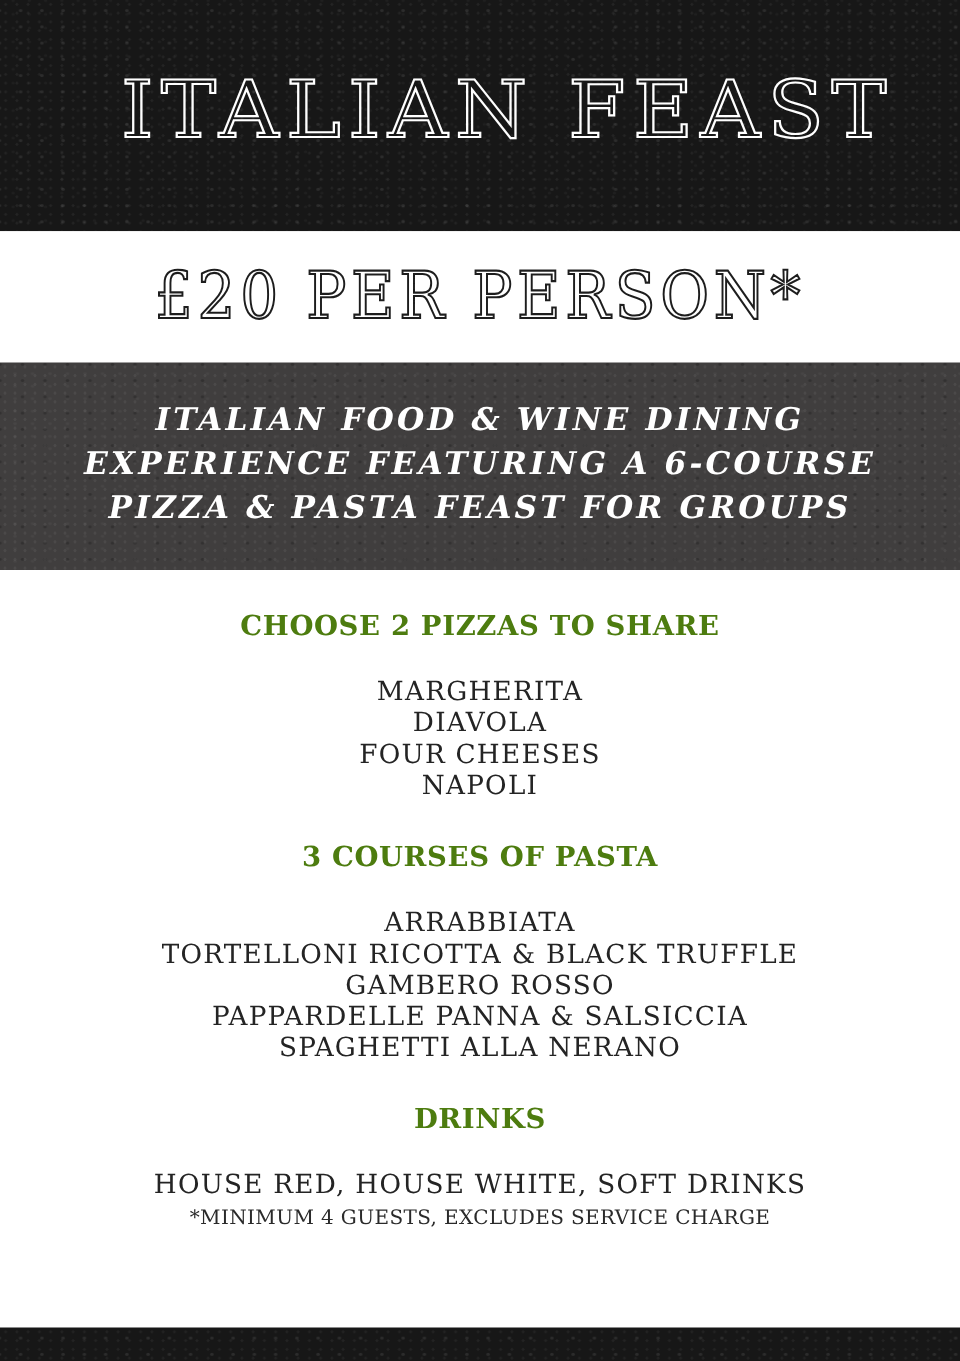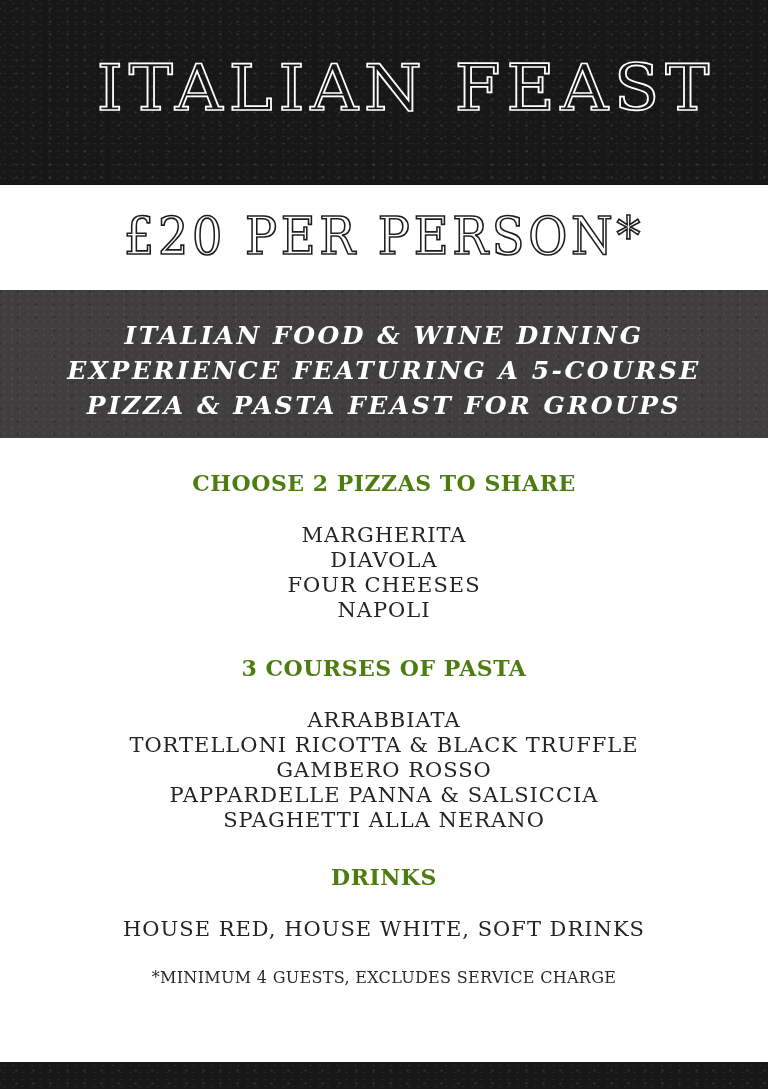--- a/index.html
+++ b/index.html
@@ -29,21 +29,21 @@
   }
   .price-section {
     height: 105px;
     display: flex;
     align-items: center;
     justify-content: center;
     background: #ffffff;
   }
   .tagline-banner {
     box-sizing: border-box;
-    height: 148px;
+    height: 166px;
     padding-top: 28px;
     background-color: #403e3e;
     background-image:
       radial-gradient(rgba(255,255,255,0.06) 1px, transparent 1.5px),
       radial-gradient(rgba(255,255,255,0.04) 1px, transparent 1.8px),
       radial-gradient(rgba(0,0,0,0.22) 1px, transparent 1.9px);
     background-size: 8px 7px, 14px 10px, 18px 13px;
     background-position: 0 0, 5px 4px, 9px 8px;
     text-align: center;
   }
@@ -71,21 +71,21 @@
   .menu-items {
     list-style: none;
     margin: 25px 0 0 0;
     padding: 0;
     font-size: 21px;
     line-height: 25px;
     letter-spacing: 1px;
     font-weight: 400;
   }
   .footnote {
-    margin-top: 26px;
+    margin-top: 4px;
     font-size: 16px;
     line-height: 19px;
     letter-spacing: 0.3px;
     color: #2a2a2a;
   }
   .bottom-bar {
     position: absolute;
     left: 0; right: 0; bottom: 0;
     height: 27px;
     background-color: #171717;
@@ -109,21 +109,21 @@
   </header>
 
   <section class="price-section">
     <svg class="headline-svg" width="768" height="105" viewBox="0 0 768 105">
       <text x="384" y="69" text-anchor="middle" font-family="DejaVu Serif, Liberation Serif, serif" font-size="52" letter-spacing="4" textLength="520" lengthAdjust="spacingAndGlyphs" fill="none" stroke="#1d1d1d" stroke-width="1.7">£20 PER PERSON*</text>
     </svg>
   </section>
 
   <section class="tagline-banner">
     <div class="tagline-line">ITALIAN FOOD &amp; WINE DINING</div>
-    <div class="tagline-line">EXPERIENCE FEATURING A 5-COURSE</div>
+    <div class="tagline-line">EXPERIENCE FEATURING A 6-COURSE</div>
     <div class="tagline-line">PIZZA &amp; PASTA FEAST FOR GROUPS</div>
   </section>
 
   <main class="menu-body">
 
     <h2 class="section-heading heading-pizzas">CHOOSE 2 PIZZAS TO SHARE</h2>
     <ul class="menu-items">
       <li>MARGHERITA</li>
       <li>DIAVOLA</li>
       <li>FOUR CHEESES</li>

